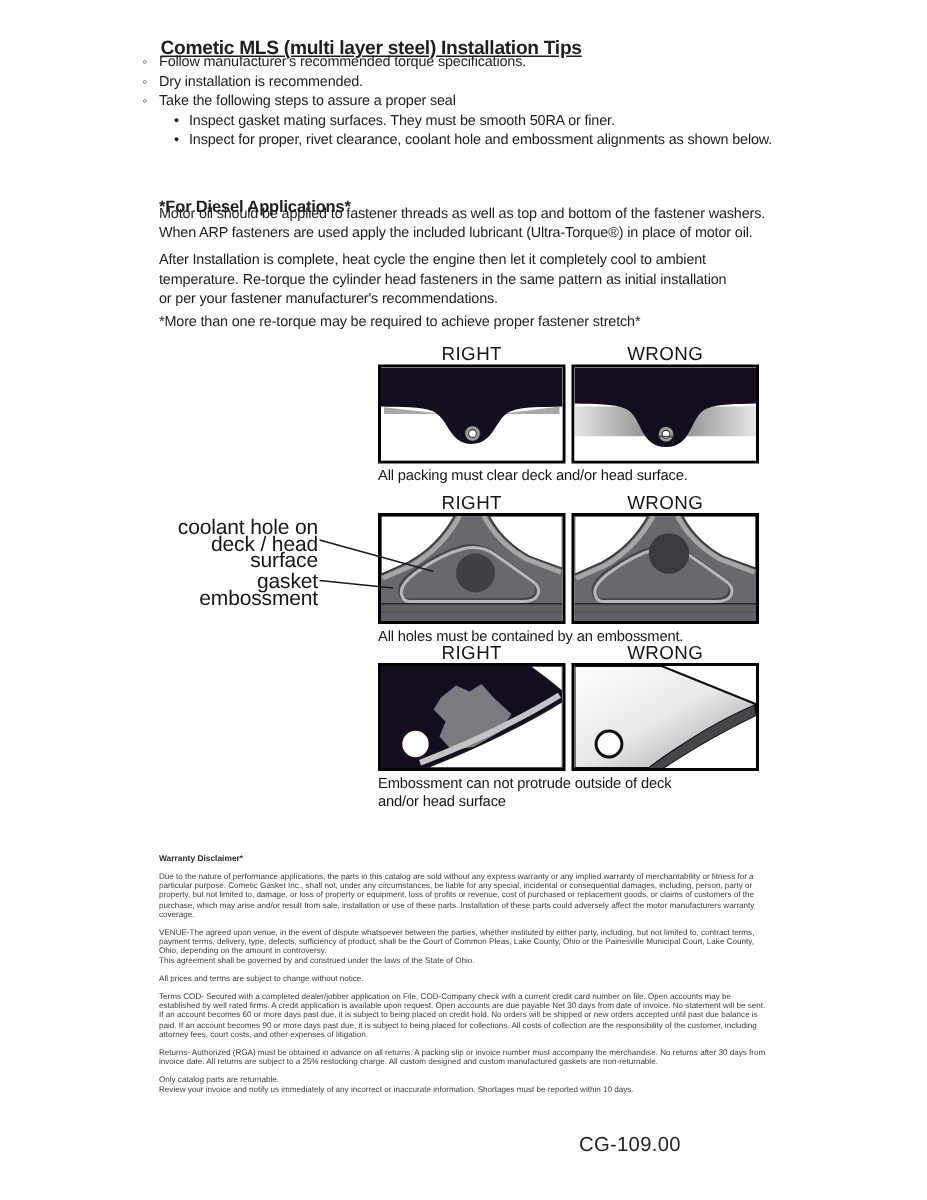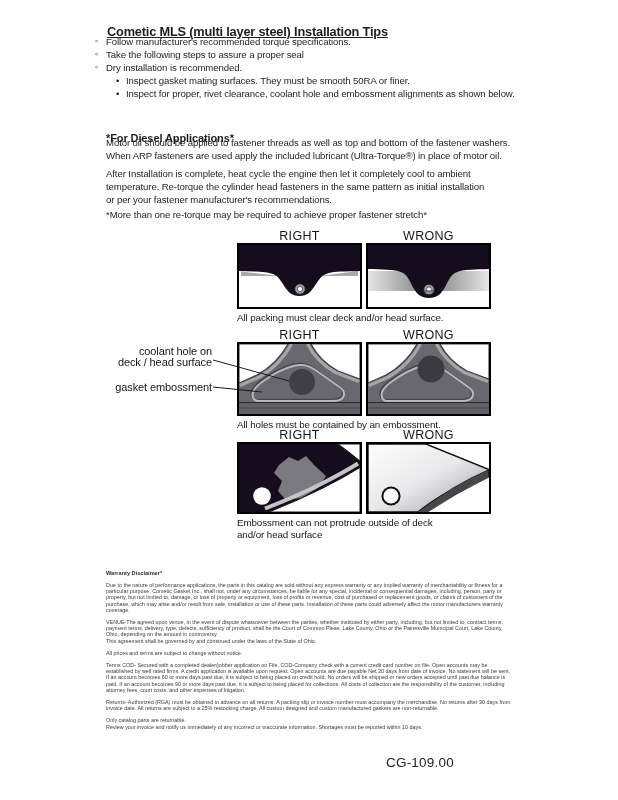--- a/index.html
+++ b/index.html
@@ -15,53 +15,53 @@
   .tip.sub{padding-left:31px;}
   .tip.sub::before{content:"\2022";left:21px;top:0;font-size:9.6px;}
 
   .diesel-heading{position:absolute;left:106px;top:132px;font-size:11px;font-weight:bold;letter-spacing:-0.1px;}
   .para{position:absolute;left:106px;font-size:9.6px;line-height:13.2px;letter-spacing:-0.1px;
         white-space:pre-line;}
   #para-oil{top:136px;}
   #para-retorque{top:167px;}
   #para-note{top:208px;}
 
-  .diagram{position:absolute;left:237px;width:260px;}
+  .diagram{position:absolute;left:252px;width:260px;}
   #diagram-rivet{top:229px;}
   #diagram-coolant{top:328px;}
   #diagram-emboss{top:428px;}
   .dlabels{display:flex;gap:4px;}
   .dlabel{width:125px;text-align:center;font-size:12.5px;line-height:14px;letter-spacing:0.3px;color:#161616;}
   .dboxes{display:flex;gap:4px;}
   .dbox{display:block;border:2px solid #000;background:#fff;}
   .dcaption{font-size:9.8px;line-height:11.5px;margin-top:3px;letter-spacing:-0.1px;white-space:pre-line;color:#161616;}
 
-  .side-label{position:absolute;width:112px;text-align:right;font-size:11px;line-height:11px;
+  .side-label{position:absolute;width:112px;text-align:right;font-size:14px;line-height:11px;
               letter-spacing:-0.1px;white-space:pre-line;color:#161616;}
   #label-coolant{left:100px;top:346px;}
   #label-emboss{left:100px;top:382px;}
   #leader-lines{position:absolute;left:212px;top:356px;}
 
   .disclaimer{position:absolute;left:106px;top:570px;width:408px;color:#3b3b3b;}
   .disclaimer h2{margin:0 0 6px 0;font-size:5.6px;font-weight:bold;color:#2e2e2e;}
   .dpara{margin:0 0 6px 0;font-size:5.4px;line-height:6.2px;white-space:pre-line;}
 
   .footer-code{position:absolute;left:386px;top:755px;font-size:13.5px;letter-spacing:0.2px;color:#242424;}
 </style>
 </head>
 <body>
 
 <div class="page">
 
   <h1 class="title">Cometic MLS (multi layer steel) Installation Tips</h1>
 
   <div class="tips">
     <div class="tip">Follow manufacturer's recommended torque specifications.</div>
+    <div class="tip">Dry installation is recommended.</div>
     <div class="tip">Take the following steps to assure a proper seal</div>
-    <div class="tip">Dry installation is recommended.</div>
     <div class="tip sub">Inspect gasket mating surfaces.  They must be smooth 50RA or finer.</div>
     <div class="tip sub">Inspect for proper, rivet clearance, coolant hole and embossment alignments as shown below.</div>
   </div>
 
   <div class="diesel-heading">*For Diesel Applications*</div>
   <div class="para" id="para-oil">Motor oil should be applied to fastener threads as well as top and bottom of the fastener washers.
 When ARP fasteners are used apply the included lubricant (Ultra-Torque®) in place of motor oil.</div>
   <div class="para" id="para-retorque">After Installation is complete, heat cycle the engine then let it completely cool to ambient
 temperature. Re-torque the cylinder head fasteners in the same pattern as initial installation
 or per your fastener manufacturer's recommendations.</div>

